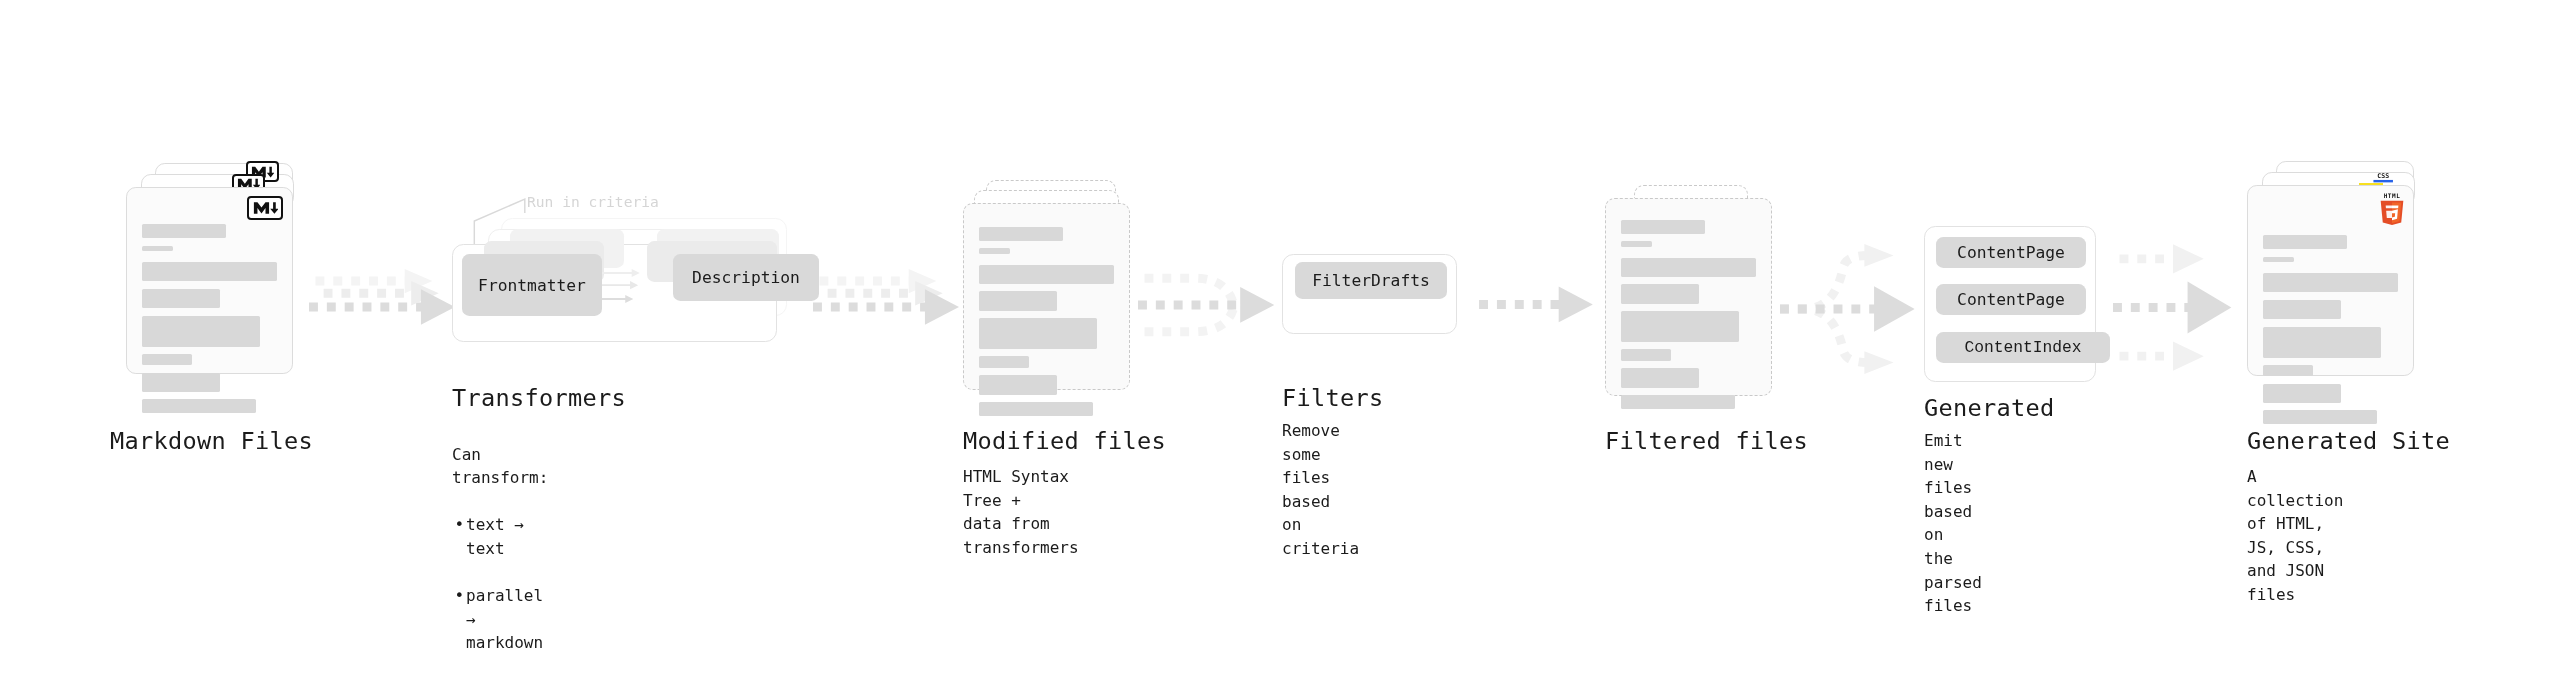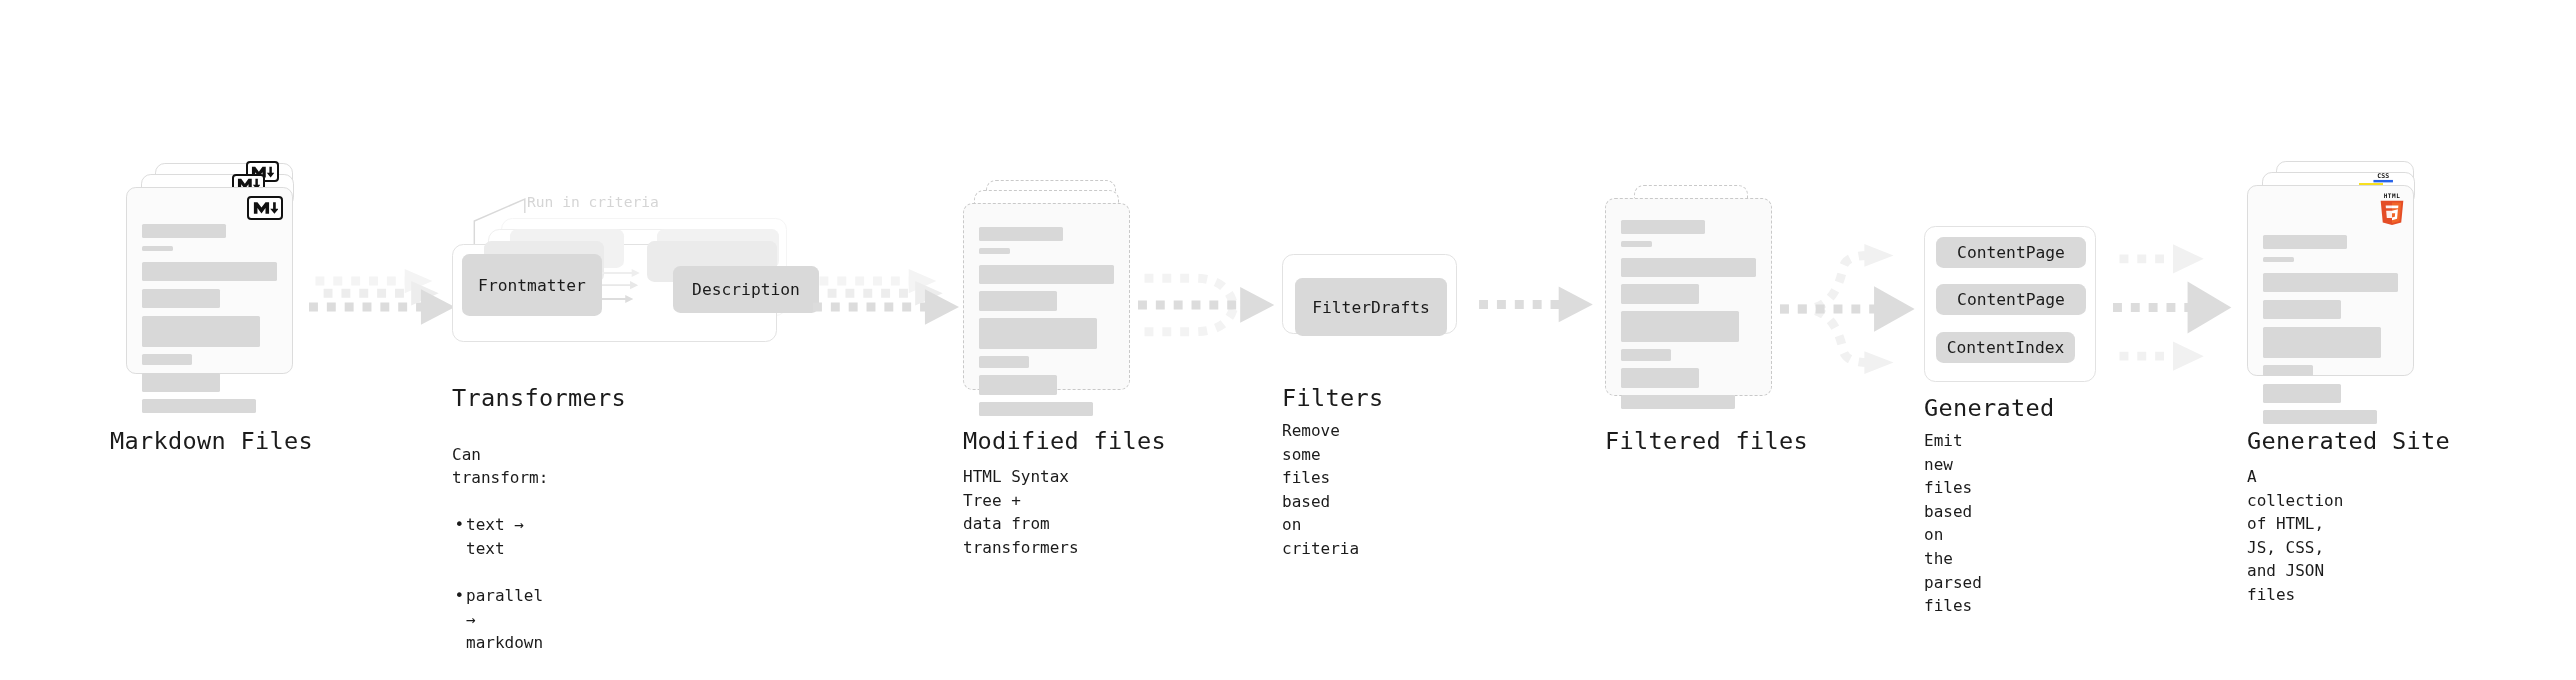--- a/index.html
+++ b/index.html
@@ -217,21 +217,21 @@
           <path d="M-32 21 H 28" stroke="#e8e8e8"></path>
           <path d="M-44 38 H 22" stroke="#dddddd"></path>
         </g>
         <path d="M28 1 L38 6 L28 11 Z" fill="#eeeeee"></path>
         <path d="M26 16 L36 21 L26 26 Z" fill="#e8e8e8"></path>
         <path d="M20 33 L30 38 L20 43 Z" fill="#dddddd"></path>
       </svg>
     </div>
 
     <div class="chip" style="left:462px; top:254px; width:140px; height:62px;">Frontmatter</div>
-    <div class="chip" style="left:673px; top:254px; width:146px; height:47px;margin-top:12px;">Description</div>
+    <div class="chip" style="left:673px; top:254px; width:146px; height:47px;">Description</div>
 
     <div class="stage-title" style="left:452px; top:384px;">Transformers</div>
 
     <div class="stage-desc" style="left:452px; top:419px;">
       <div>Can transform:</div>
       <div class="bullet-line">text → text</div>
       <div class="bullet-line">parallel → markdown</div>
       <div class="bullet-line">html → html</div>
     </div>
   </div>
@@ -278,21 +278,21 @@
         <path d="M8 22 H 70 Q 110 22 118 55" stroke="#f3f3f3"></path>
         <path d="M8 88 H 70 Q 110 88 118 58" stroke="#f3f3f3"></path>
         <path d="M0 55 H 128" stroke="#dcdcdc"></path>
       </g>
       <path d="M126 33 L168 55 L126 77 Z" fill="#dcdcdc"></path>
     </svg>
   </div>
 
   <div class="stage" style="left:0;">
     <div class="panel" style="left:1282px; top:254px; width:175px; height:80px;"></div>
-    <div class="chip" style="left:1295px; top:278px; width:152px; height:58px;">FilterDrafts</div>
+    <div class="chip" style="left:1295px; top:262px; width:152px; height:37px;">FilterDrafts</div>
 
     <div class="stage-title" style="left:1282px; top:384px;">Filters</div>
     <div class="stage-desc" style="left:1282px; top:419px;">Remove some files based
 on criteria</div>
   </div>
 
   <div class="connector" style="left:1479px; top:276px;">
     <svg width="122" height="65" viewBox="0 0 150 80" aria-hidden="true">
       <path d="M0 35 H 105" stroke="#dcdcdc" stroke-width="11" stroke-dasharray="11 11" fill="none"></path>
       <path d="M98 13 L140 35 L98 57 Z" fill="#dcdcdc"></path>
@@ -329,21 +329,21 @@
       <path d="M104 10 L140 24 L104 38 Z" fill="#f1f1f1"></path>
       <path d="M104 142 L140 156 L104 170 Z" fill="#f1f1f1"></path>
       <path d="M116 62 L166 90 L116 118 Z" fill="#dcdcdc"></path>
     </svg>
   </div>
 
   <div class="stage" style="left:0;">
     <div class="panel" style="left:1924px; top:226px; width:172px; height:156px;"></div>
     <div class="chip" style="left:1936px; top:237px; width:150px; height:31px;">ContentPage</div>
     <div class="chip" style="left:1936px; top:284px; width:150px; height:31px;">ContentPage</div>
-    <div class="chip" style="left:1936px; top:332px; width:139px; height:31px;">ContentIndex</div>
+    <div class="chip" style="left:1936px; top:332px; width:174px; height:31px;font-family:Liberation Mono, monospace;">ContentIndex</div>
 
     <div class="stage-title" style="left:1924px; top:394px;">Generated</div>
     <div class="stage-desc" style="left:1924px; top:429px;">Emit new files based on
 the parsed files</div>
   </div>
 
   <div class="connector" style="left:2113px; top:226px;">
     <svg width="154" height="163" viewBox="0 0 190 200" aria-hidden="true">
       <g stroke-dasharray="11 11" stroke-width="11" fill="none" stroke-linecap="butt">
         <path d="M8 40 H 78" stroke="#f1f1f1"></path>

